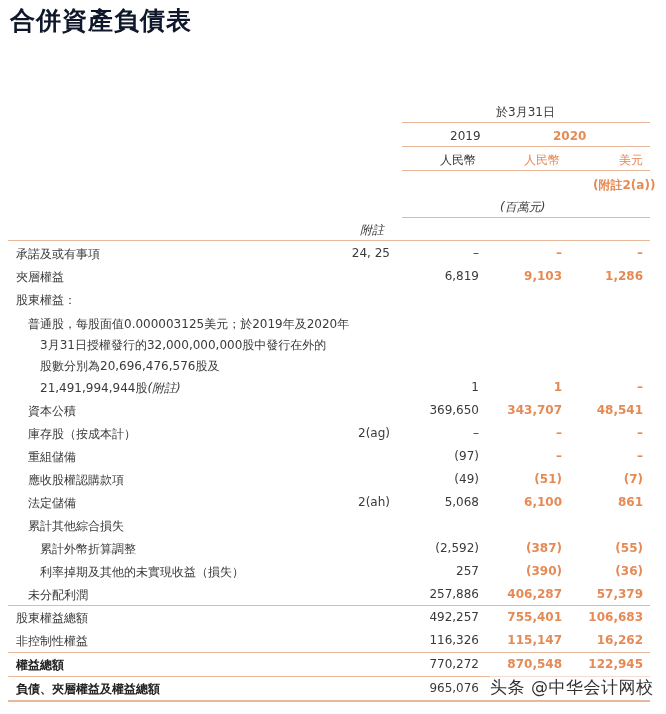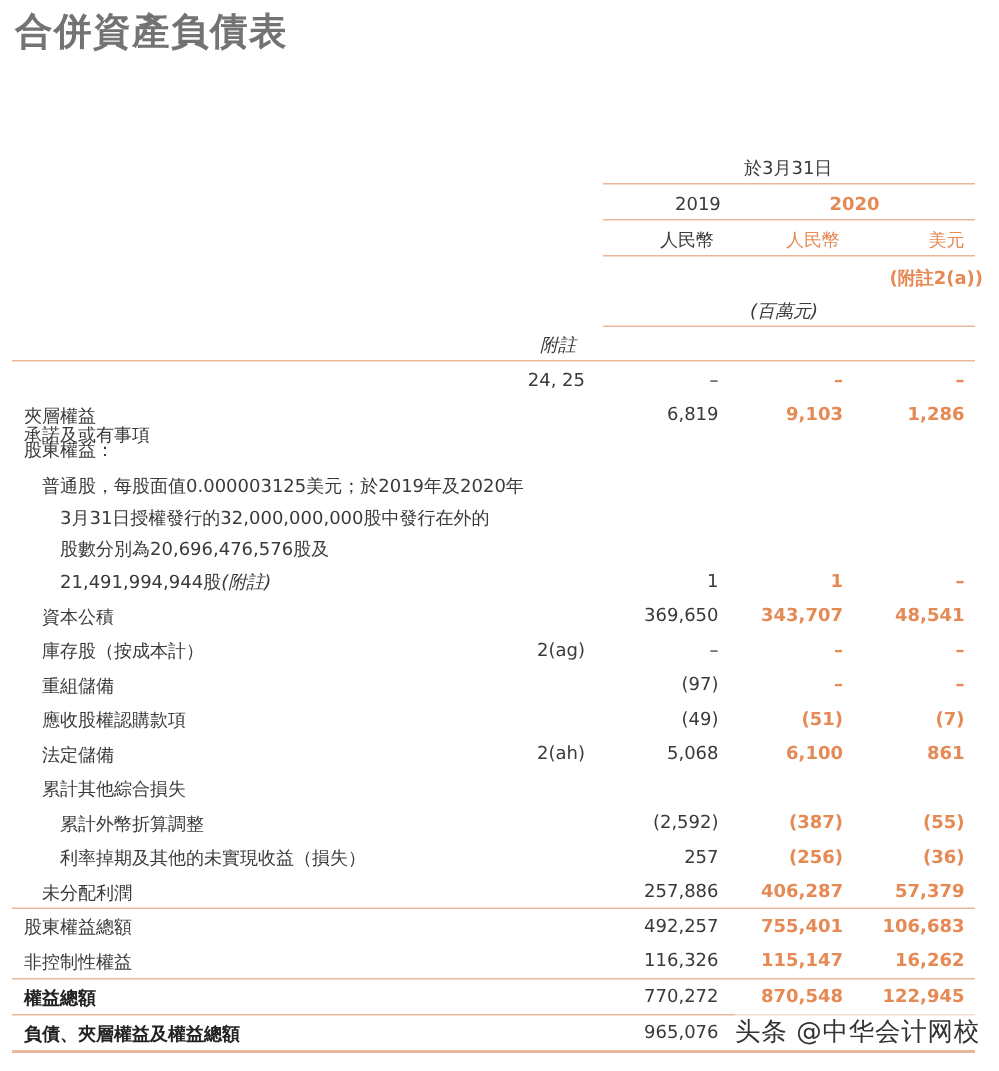--- a/index.html
+++ b/index.html
@@ -3,21 +3,21 @@
 <meta charset="utf-8">
 <style>
   html, body { margin:0; padding:0; background:#ffffff; }
   body {
     width:666px; height:714px; position:relative; overflow:hidden;
     font-family:"DejaVu Sans", "Liberation Sans", sans-serif;
     color:#3a3a3a;
   }
   .title {
     position:absolute; left:10px; top:4px;
-    font-size:25px; font-weight:bold; color:#737373;
+    font-size:25px; font-weight:bold; color:#0f172a;
     letter-spacing:1px;
   }
   .hdr { position:absolute; font-size:12px; }
   .orange { color:#e58a55; }
   .hline { position:absolute; height:0; border-top:1.5px solid #e9b79a; }
   .row { position:absolute; left:0; width:666px; height:22px; font-size:12px; }
   .row .lbl { position:absolute; top:3px; white-space:nowrap; }
   .row .note { position:absolute; left:330px; width:60px; text-align:right; top:3px; }
   .row .c1 { position:absolute; left:402px; width:77px; text-align:right; top:3px; color:#3a3a3a; }
   .row .c2 { position:absolute; left:490px; width:72px; text-align:right; top:3px; color:#e58a55; font-weight:bold; }
@@ -43,21 +43,21 @@
 <div class="hdr orange" style="left:524px; top:152px;">人民幣</div>
 <div class="hdr orange" style="left:619px; top:152px;">美元</div>
 <div class="hline" style="left:402px; top:170px; width:248px;"></div>
 <div class="hdr orange" style="left:593px; top:177px; font-weight:bold;">(附註2(a))</div>
 <div class="hdr" style="left:500px; top:199px; font-style:italic;">(百萬元)</div>
 <div class="hline" style="left:402px; top:217px; width:248px;"></div>
 <div class="hdr" style="left:360px; top:222px; font-style:italic;">附註</div>
 <div class="hline" style="left:8px; top:240px; width:642px;"></div>
 
 <div class="row" style="top:243px;">
-  <span class="lbl" style="left:16px;margin-top:36px;">承諾及或有事項</span>
+  <span class="lbl" style="left:16px;">承諾及或有事項</span>
   <span class="note">24, 25</span>
   <span class="c1">–</span>
   <span class="c2">–</span>
   <span class="c3">–</span>
 </div>
 <div class="row" style="top:266px;">
   <span class="lbl" style="left:16px;">夾層權益</span>
   <span class="c1">6,819</span>
   <span class="c2">9,103</span>
   <span class="c3">1,286</span>
@@ -117,21 +117,21 @@
 </div>
 <div class="row" style="top:538px;">
   <span class="lbl" style="left:40px;">累計外幣折算調整</span>
   <span class="c1">(2,592)</span>
   <span class="c2">(387)</span>
   <span class="c3">(55)</span>
 </div>
 <div class="row" style="top:561px;">
   <span class="lbl" style="left:40px;">利率掉期及其他的未實現收益（損失）</span>
   <span class="c1">257</span>
-  <span class="c2">(256)</span>
+  <span class="c2">(390)</span>
   <span class="c3">(36)</span>
 </div>
 <div class="row" style="top:584px;padding-left:44px;">
   <span class="lbl" style="left:28px;">未分配利潤</span>
   <span class="c1">257,886</span>
   <span class="c2">406,287</span>
   <span class="c3">57,379</span>
 </div>
 <div class="hline" style="left:8px; top:605px; width:642px;"></div>
 <div class="row" style="top:607px;">

